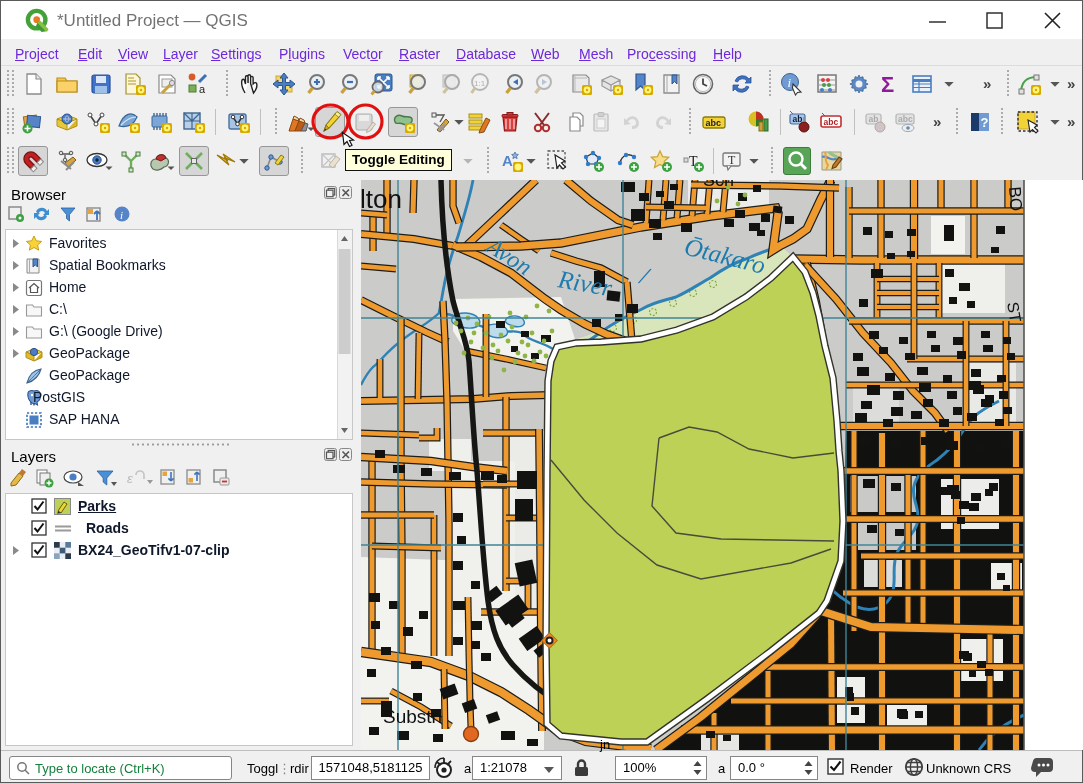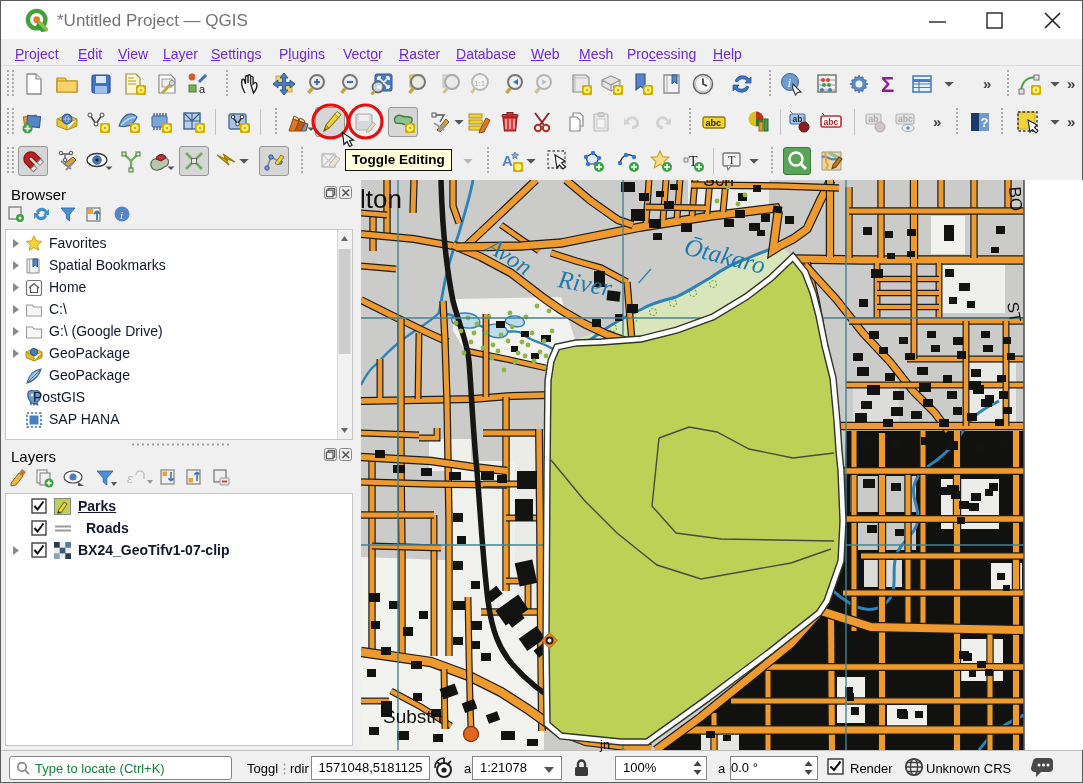--- a/index.html
+++ b/index.html
@@ -1177,21 +1177,21 @@
       <rect x="3" y="9" width="13" height="9" rx="1.5" fill="#3a3a3a"></rect>
       <path d="M6 9 V6 a3.5 3.5 0 0 1 7 0 V9" fill="none" stroke="#3a3a3a" stroke-width="2.4"></path>
     </svg>
     <div class="sb" style="left:599px;top:736px">jn</div>
     <div class="box" style="left:614px;top:755px;width:92px;height:24px;line-height:22px;padding-left:7px">100%</div>
     <svg class="abs" style="left:690px;top:757px" width="13" height="20" viewBox="0 0 13 20">
       <path d="M2.5 8 L6.5 3 L10.5 8 Z" fill="#444"></path>
       <path d="M2.5 12 L6.5 17 L10.5 12 Z" fill="#444"></path>
     </svg>
     <div class="sb" style="left:717px;top:760px">a</div>
-    <div class="box" style="left:729px;top:755px;width:88px;height:24px;line-height:22px;">0.0 °</div>
+    <div class="box" style="left:729px;top:755px;width:88px;height:24px;line-height:22px;padding-left:7px">0.0 °</div>
     <svg class="abs" style="left:801px;top:757px" width="13" height="20" viewBox="0 0 13 20">
       <path d="M2.5 8 L6.5 3 L10.5 8 Z" fill="#444"></path>
       <path d="M2.5 12 L6.5 17 L10.5 12 Z" fill="#444"></path>
     </svg>
     <svg class="abs" style="left:826px;top:757px" width="17" height="17" viewBox="0 0 17 17">
       <rect x="1" y="1" width="15" height="15" fill="#fff" stroke="#333" stroke-width="1.4"></rect>
       <path d="M3.5 8.5 L7 12 L13.5 3.5" fill="none" stroke="#111" stroke-width="2.1"></path>
     </svg>
     <div class="sb" style="left:849px;top:760px">Render</div>
     <svg class="abs" style="left:903px;top:756px" width="20" height="20" viewBox="0 0 20 20">

